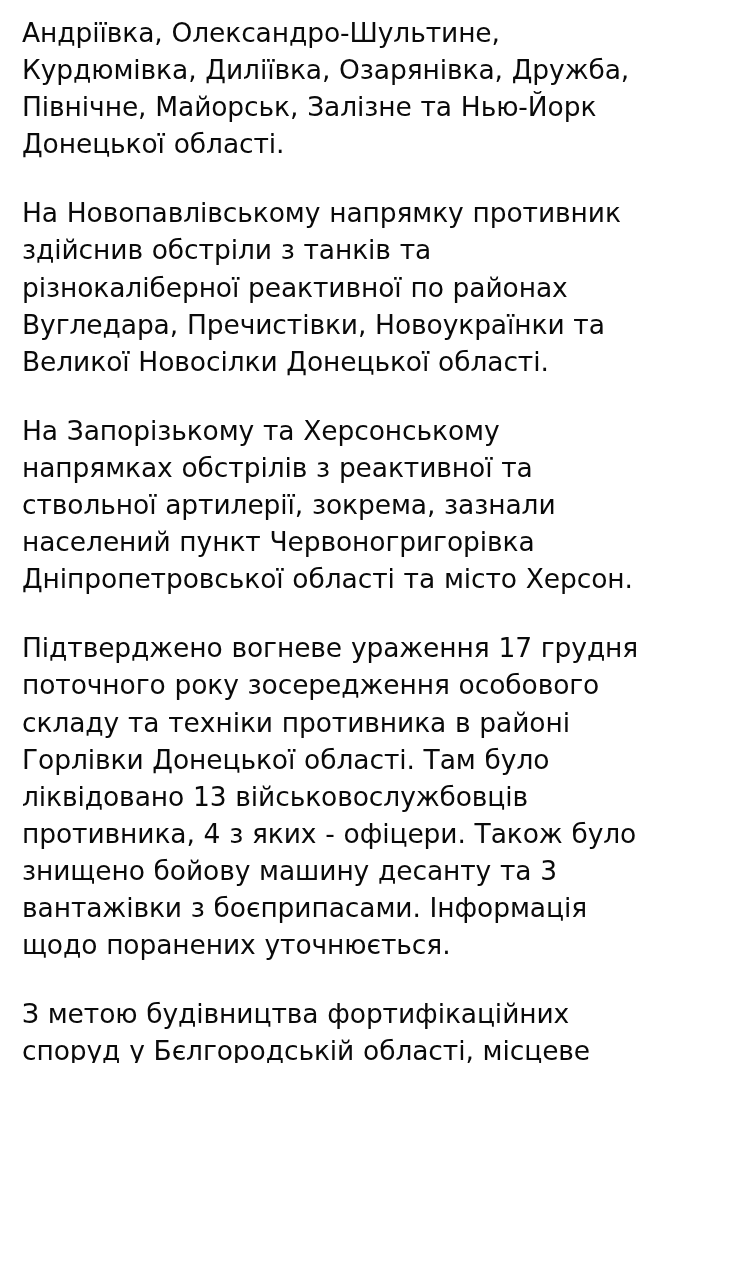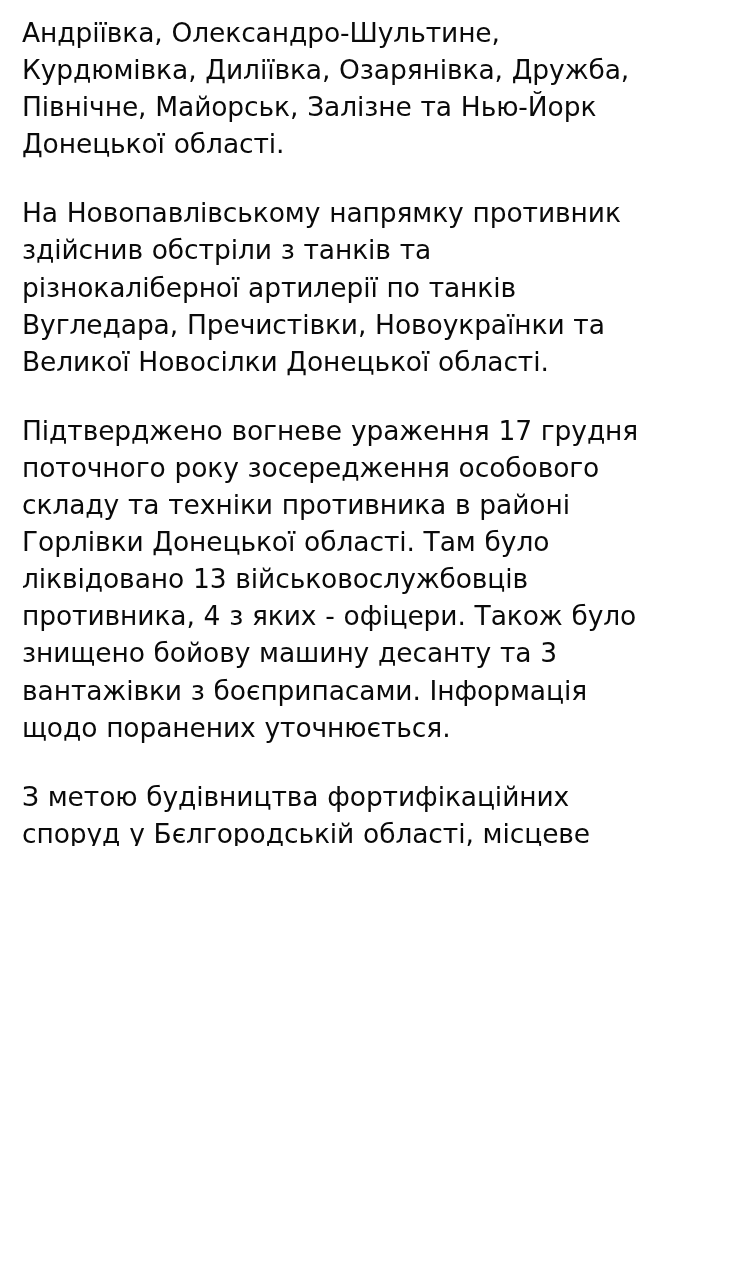--- a/index.html
+++ b/index.html
@@ -38,16 +38,17 @@
   .clipped {
     max-height: 68px;
     overflow: hidden;
   }
 </style>
 </head>
 <body>
 
 <div class="page">
   <p class="para">Андріївка, Олександро-Шультине, Курдюмівка, Диліївка, Озарянівка, Дружба, Північне, Майорськ, Залізне та Нью-Йорк Донецької області.</p>
-  <p class="para">На Новопавлівському напрямку противник здійснив обстріли з танків та різнокаліберної артилерії по танків Вугледара, Пречистівки, Новоукраїнки та Великої Новосілки Донецької області.</p>
+  <p class="para">На Новопавлівському напрямку противник здійснив обстріли з танків та різнокаліберної реактивної по районах Вугледара, Пречистівки, Новоукраїнки та Великої Новосілки Донецької області.</p>
+  <p class="para">На Запорізькому та Херсонському напрямках обстрілів з реактивної та ствольної артилерії, зокрема, зазнали населений пункт Червоногригорівка Дніпропетровської області та місто Херсон.</p>
   <p class="para">Підтверджено вогневе ураження 17 грудня поточного року зосередження особового складу та техніки противника в районі Горлівки Донецької області. Там було ліквідовано 13 військовослужбовців противника, 4 з яких - офіцери. Також було знищено бойову машину десанту та 3 вантажівки з боєприпасами. Інформація щодо поранених уточнюється.</p>
   <p class="para clipped">З метою будівництва фортифікаційних споруд у Бєлгородській області, місцеве російське</p>
 </div>
 
 </body></html>

